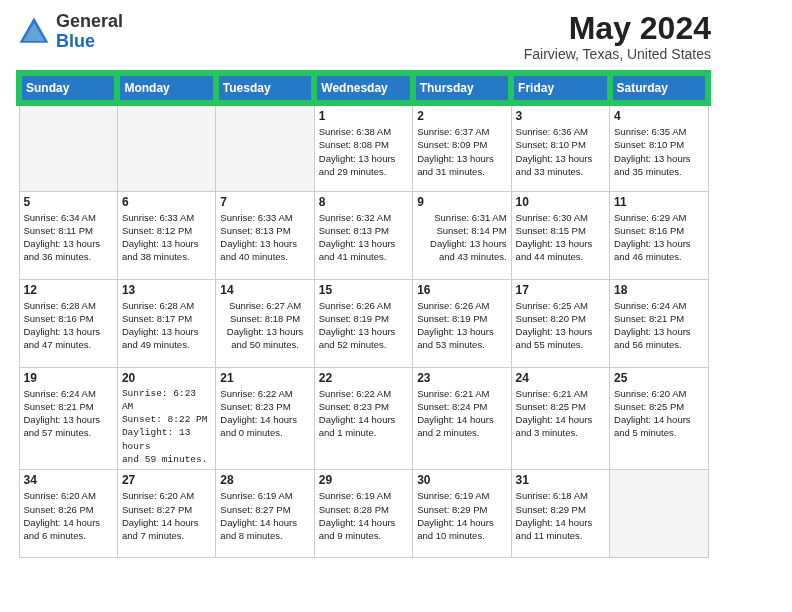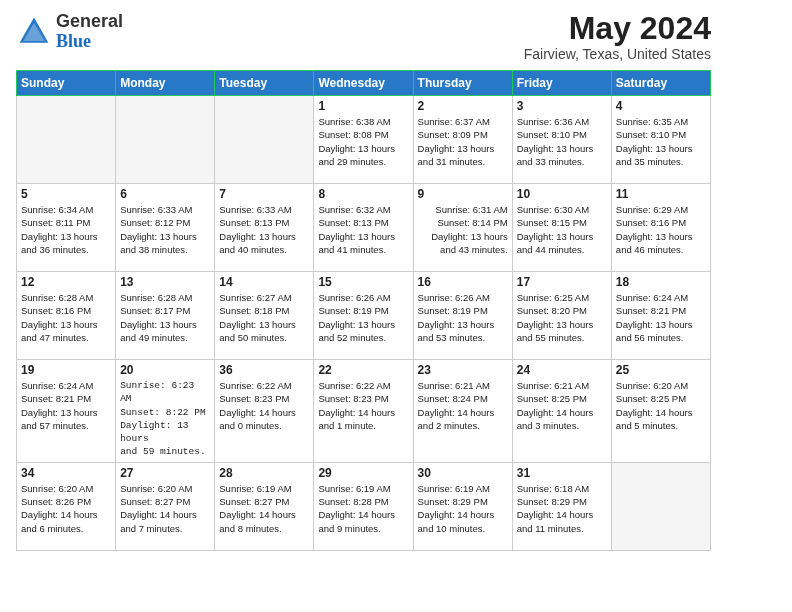--- a/index.html
+++ b/index.html
@@ -24,21 +24,21 @@
       display: flex;
       align-items: center;
       gap: 4px;
     }
     .logo-text {
       font-size: 18px;
       font-weight: bold;
       line-height: 1.1;
     }
     .logo-general { color: #333; }
-    .logo-blue { color: #1a6bbf; font-family: Liberation Serif, serif; }
+    .logo-blue { color: #1a6bbf; }
     .logo-icon {
       width: 36px;
       height: 36px;
     }
     .title-block {
       text-align: right;
     }
     .month-year {
       font-size: 32px;
       font-weight: bold;
@@ -55,21 +55,21 @@
       border-collapse: collapse;
       table-layout: fixed;
     }
     .calendar th {
       background: #2878c8;
       color: #fff;
       font-size: 12px;
       font-weight: bold;
       padding: 5px 4px;
       text-align: left;
-      border: 1px solid #22c55e;
+      border: 6px solid #22c55e;
     }
     .calendar td {
       border: 1px solid #ccc;
       vertical-align: top;
       padding: 3px 4px;
       font-size: 10px;
       color: #222;
       height: 88px;
       background: #fff;
     }
@@ -220,21 +220,21 @@
           </td>
           <td>
             <div class="day-num">13</div>
             <div class="day-info" style="white-space: pre-line;">Sunrise: 6:28 AM
 Sunset: 8:17 PM
 Daylight: 13 hours
 and 49 minutes.</div>
           </td>
           <td>
             <div class="day-num">14</div>
-            <div class="day-info" style="white-space: pre-line;">Sunrise: 6:27 AM
+            <div class="day-info" style="white-space: pre-line; text-align: center;">Sunrise: 6:27 AM
 Sunset: 8:18 PM
 Daylight: 13 hours
 and 50 minutes.</div>
           </td>
           <td>
             <div class="day-num">15</div>
             <div class="day-info" style="white-space: pre-line;">Sunrise: 6:26 AM
 Sunset: 8:19 PM
 Daylight: 13 hours
 and 52 minutes.</div>
@@ -270,21 +270,21 @@
 and 57 minutes.</div>
           </td>
           <td>
             <div class="day-num">20</div>
             <div class="day-info" style="white-space: pre-line; font-family: Liberation Mono, monospace;">Sunrise: 6:23 AM
 Sunset: 8:22 PM
 Daylight: 13 hours
 and 59 minutes.</div>
           </td>
           <td>
-            <div class="day-num">36</div>
+            <div class="day-num">21</div>
             <div class="day-info" style="white-space: pre-line;">Sunrise: 6:22 AM
 Sunset: 8:23 PM
 Daylight: 14 hours
 and 0 minutes.</div>
           </td>
           <td>
             <div class="day-num">22</div>
             <div class="day-info" style="white-space: pre-line;">Sunrise: 6:22 AM
 Sunset: 8:23 PM
 Daylight: 14 hours

